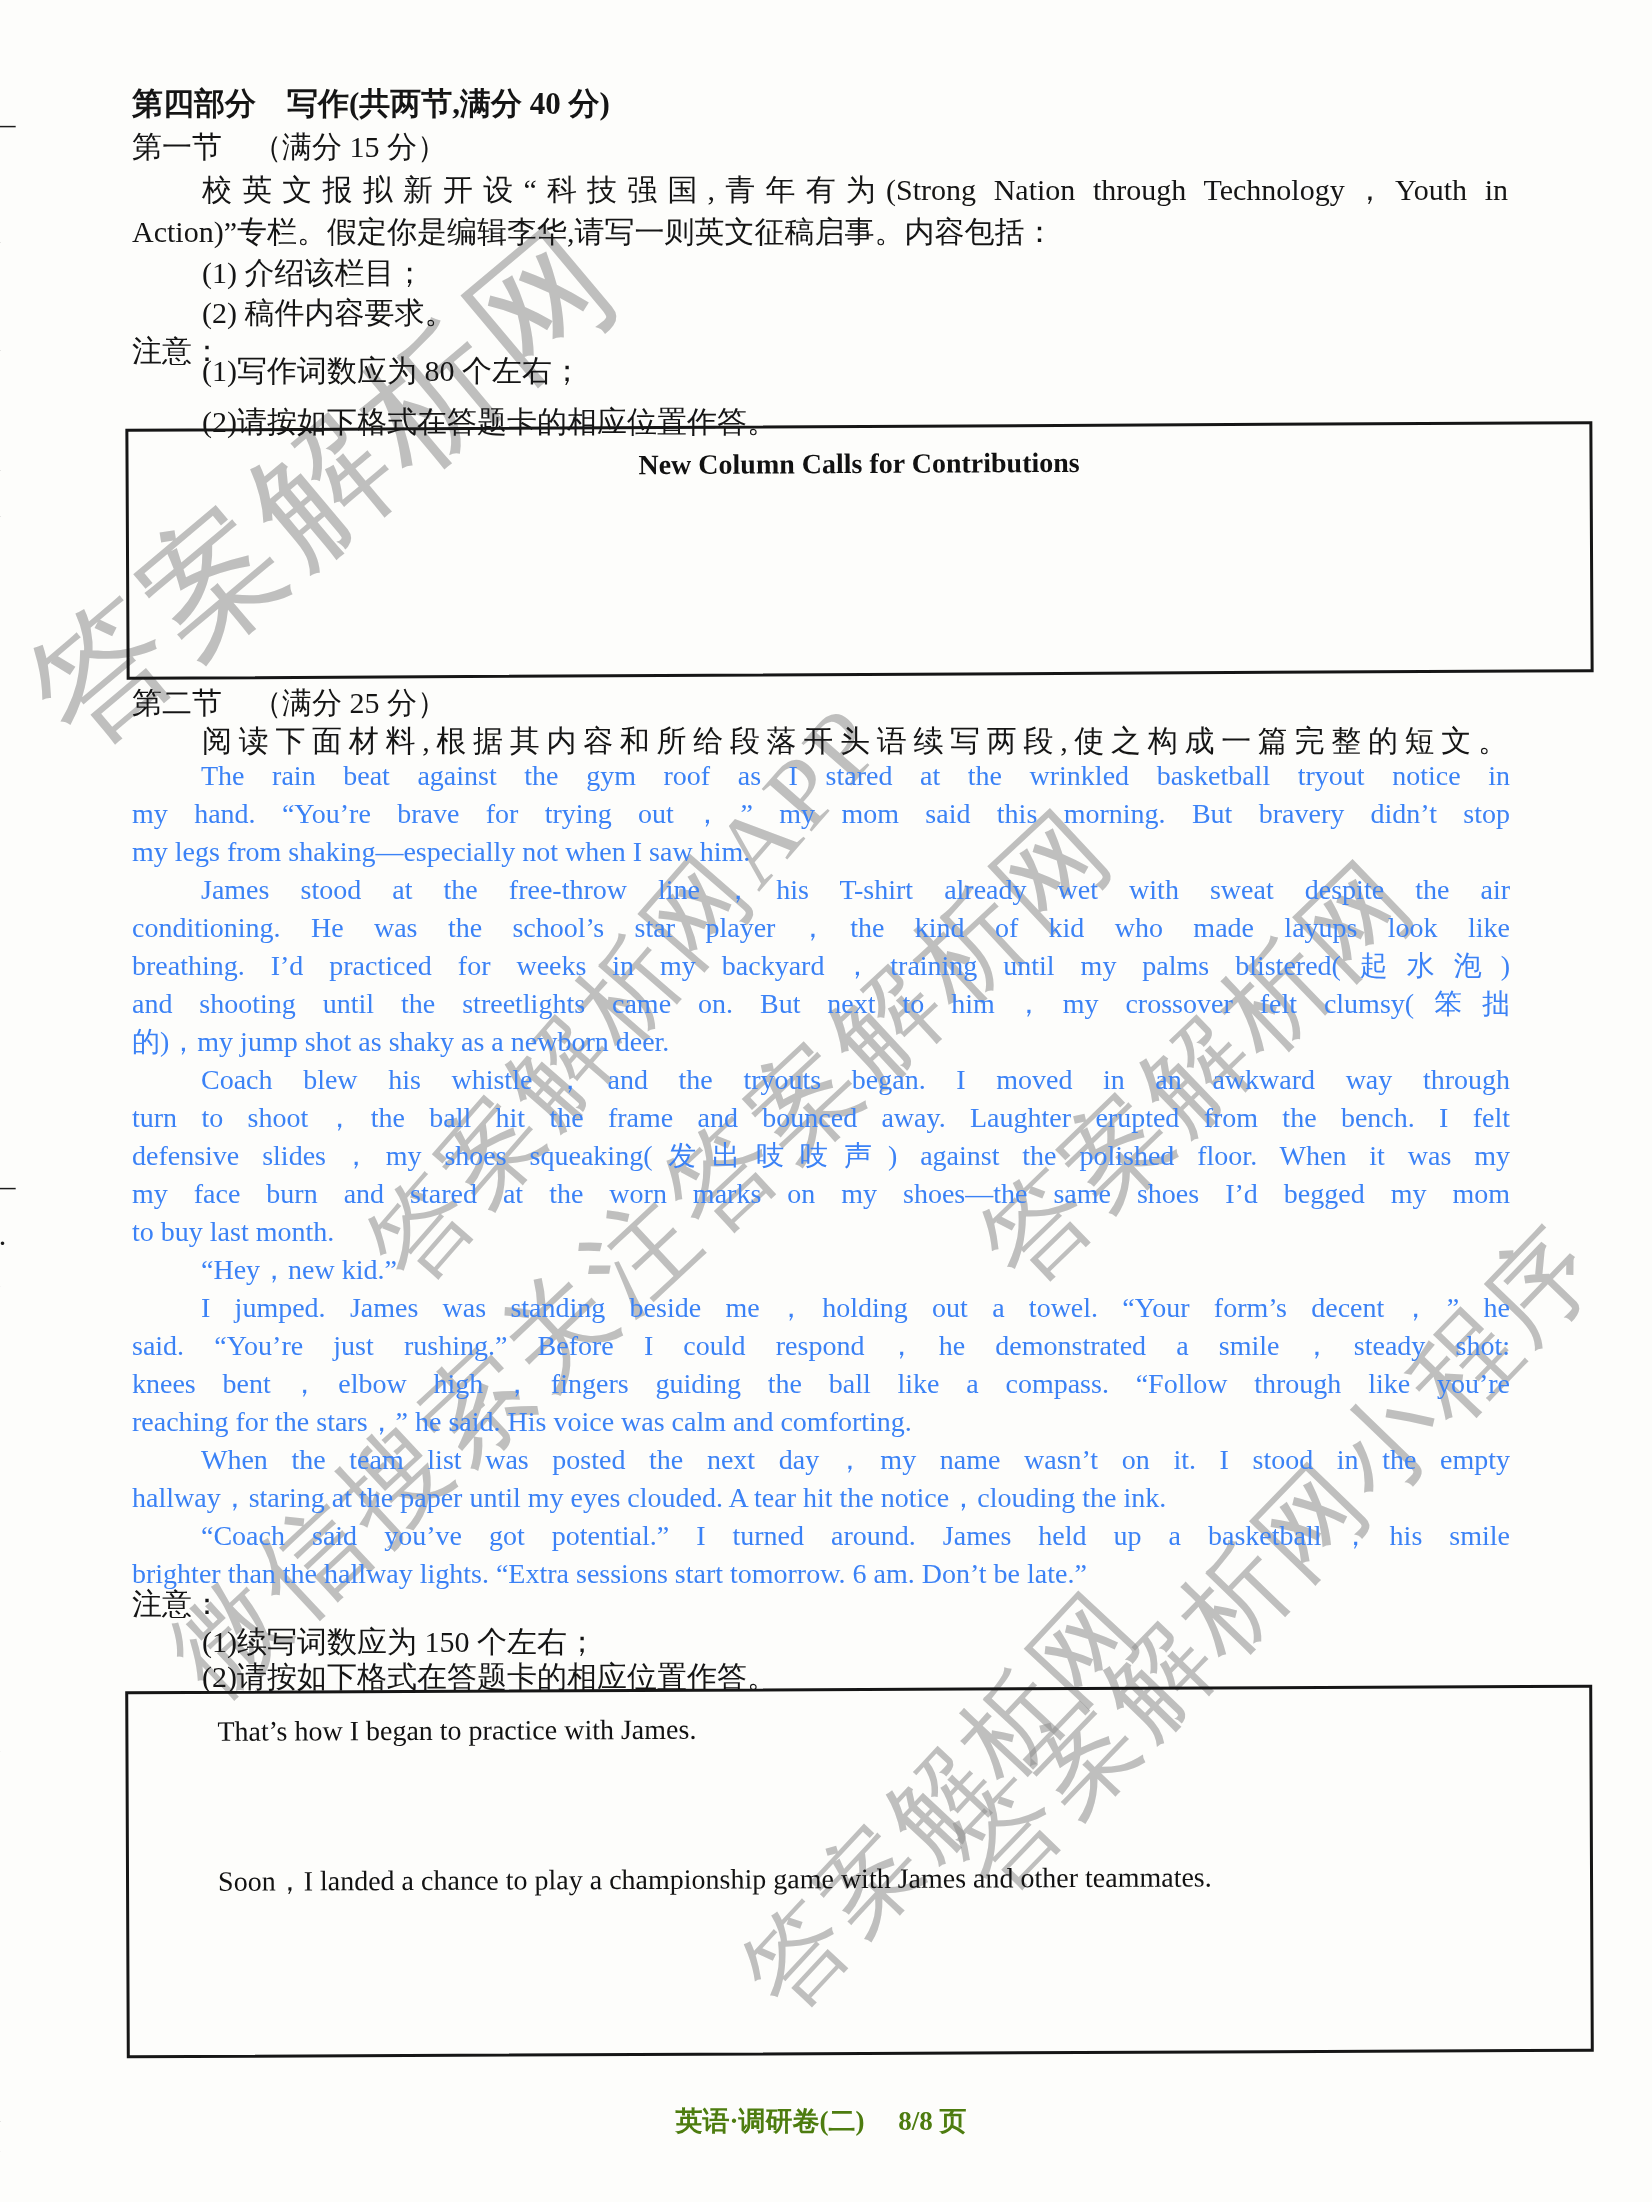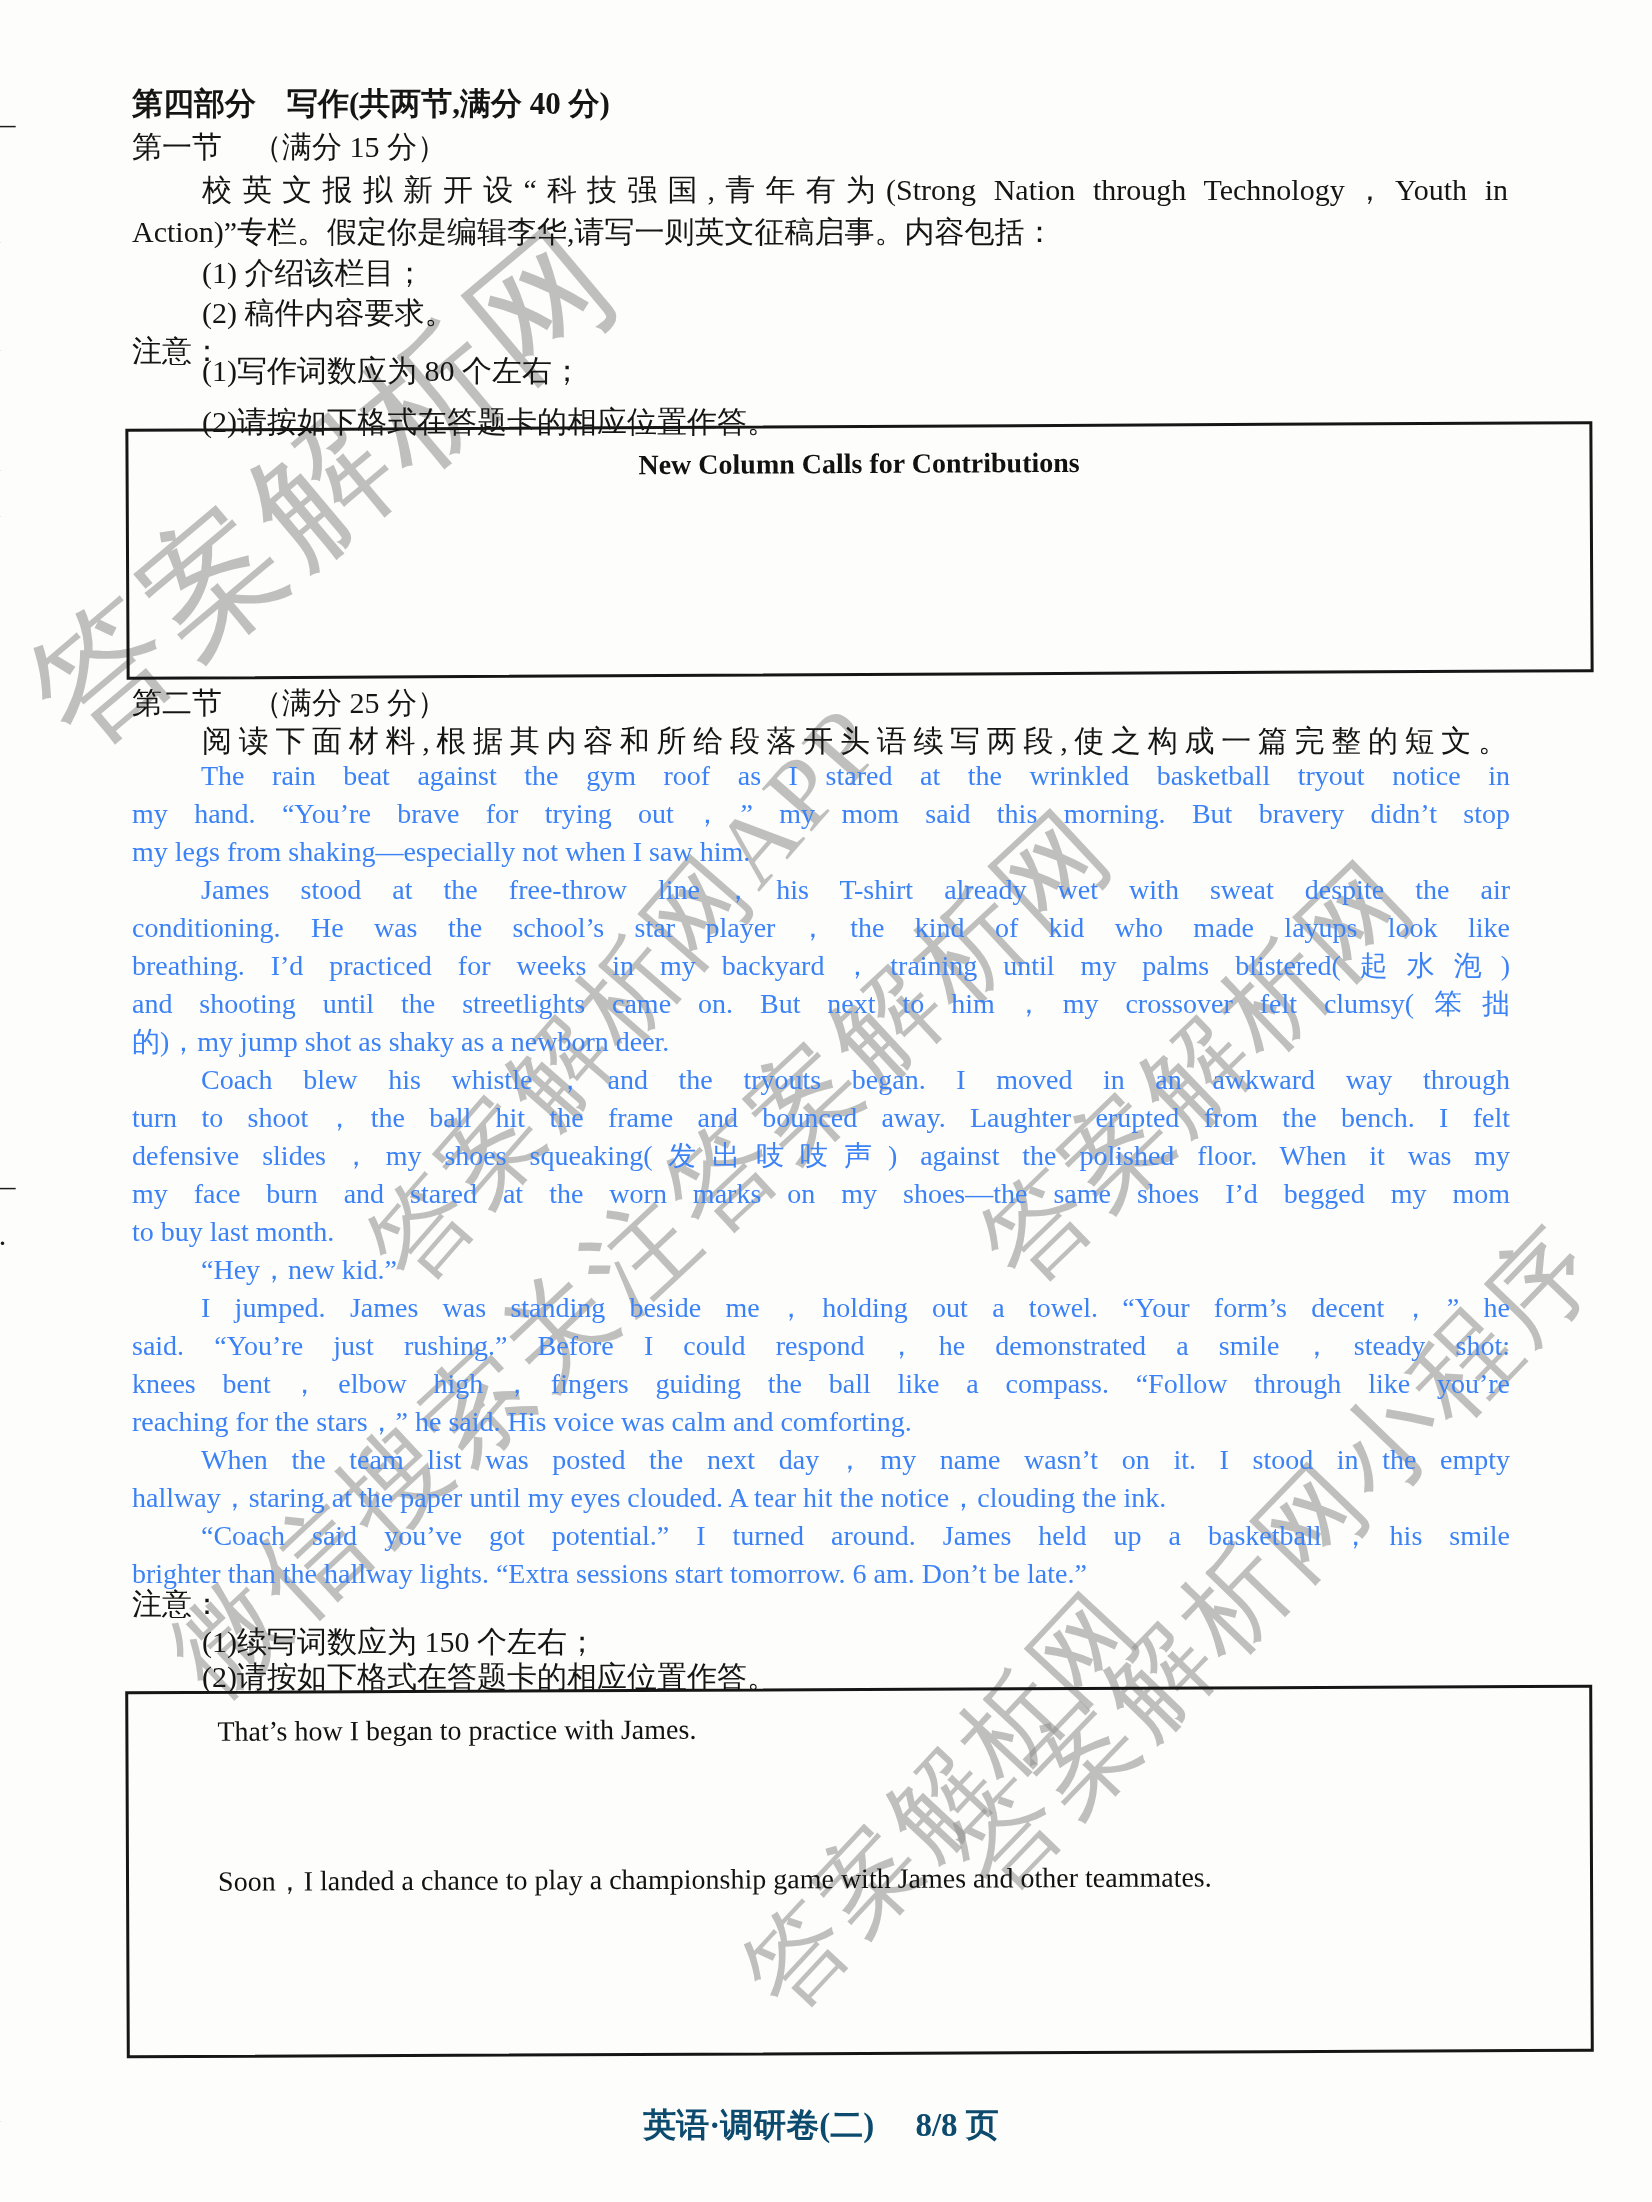--- a/index.html
+++ b/index.html
@@ -43,21 +43,21 @@
   #box1{top:425px; height:245px; transform:rotate(-0.3deg);}
   #box2{top:1688px; height:361px; transform:rotate(-0.25deg);}
   .box-title{
     text-align:center; margin-top:20px; font-weight:bold; font-size:28px;
     font-family:"Liberation Serif","DejaVu Serif",serif; color:#111;
   }
   .box-line{position:absolute; left:89px; font-size:28px; white-space:pre; color:#121212;}
   
   .footer{
     position:absolute; left:132px; top:2103px; width:1378px;
-    text-align:center; font-weight:bold; font-size:33px; color:#0c4a6e;
+    text-align:center; font-weight:bold; font-size:27px; color:#4d7c0f;
     font-family:"Liberation Serif","DejaVu Serif",serif; white-space:pre;
   }
 </style>
 </head>
 <body>
 
 <div class="page">
 
   <div class="wm-layer" id="wm-layer">
       <div class="wm" style="left: 95px; top: 632px; font-size: 136px; transform: rotate(-40deg);">答案解析网</div>

